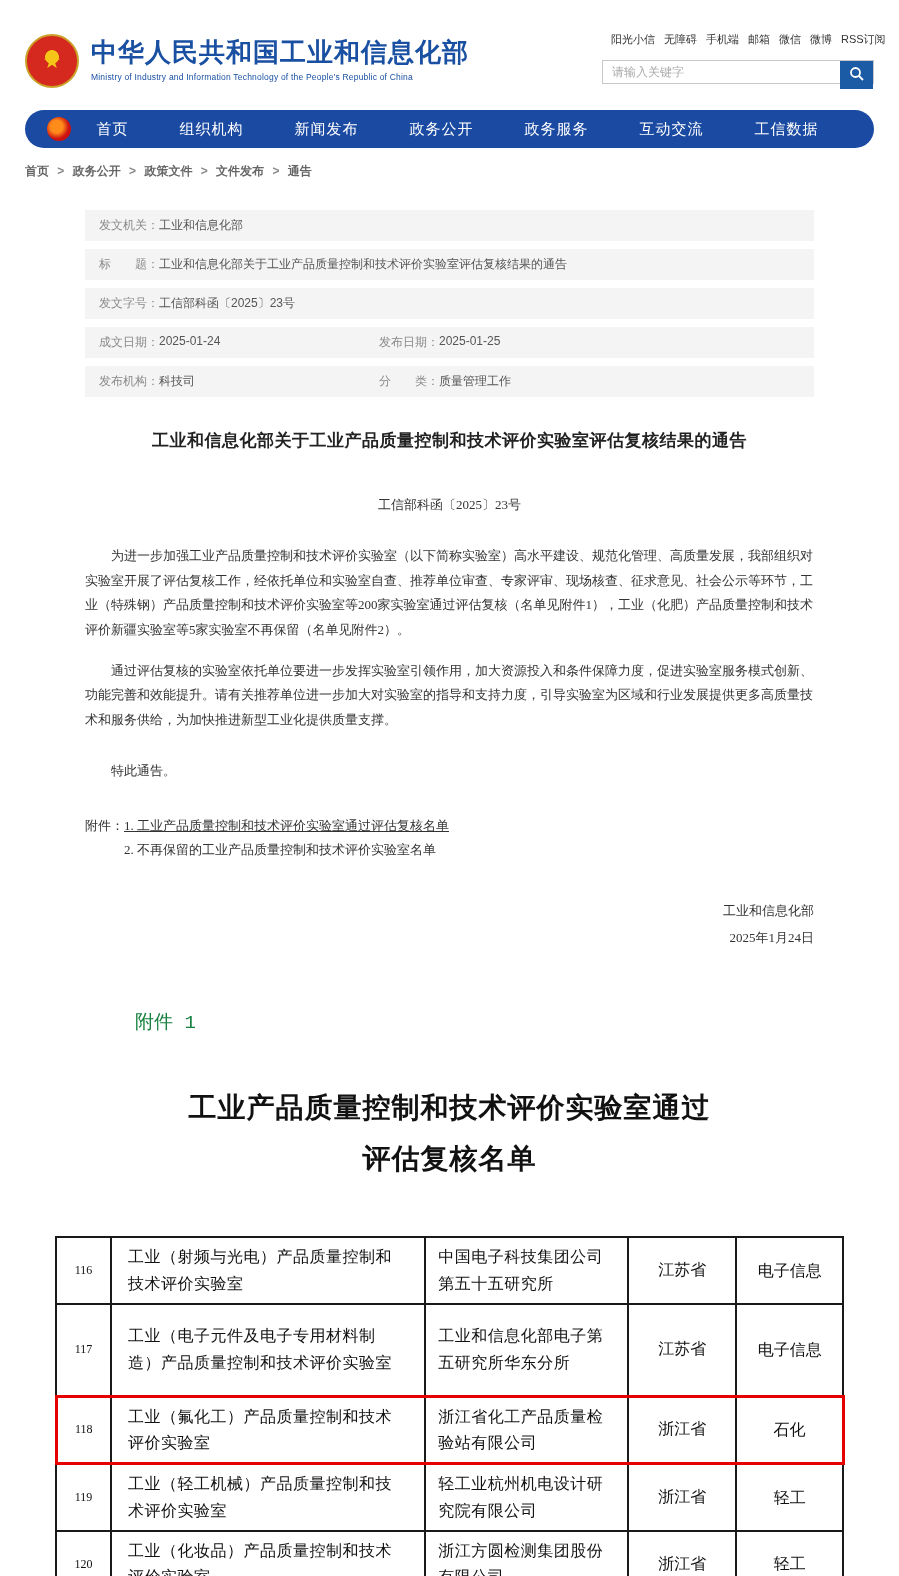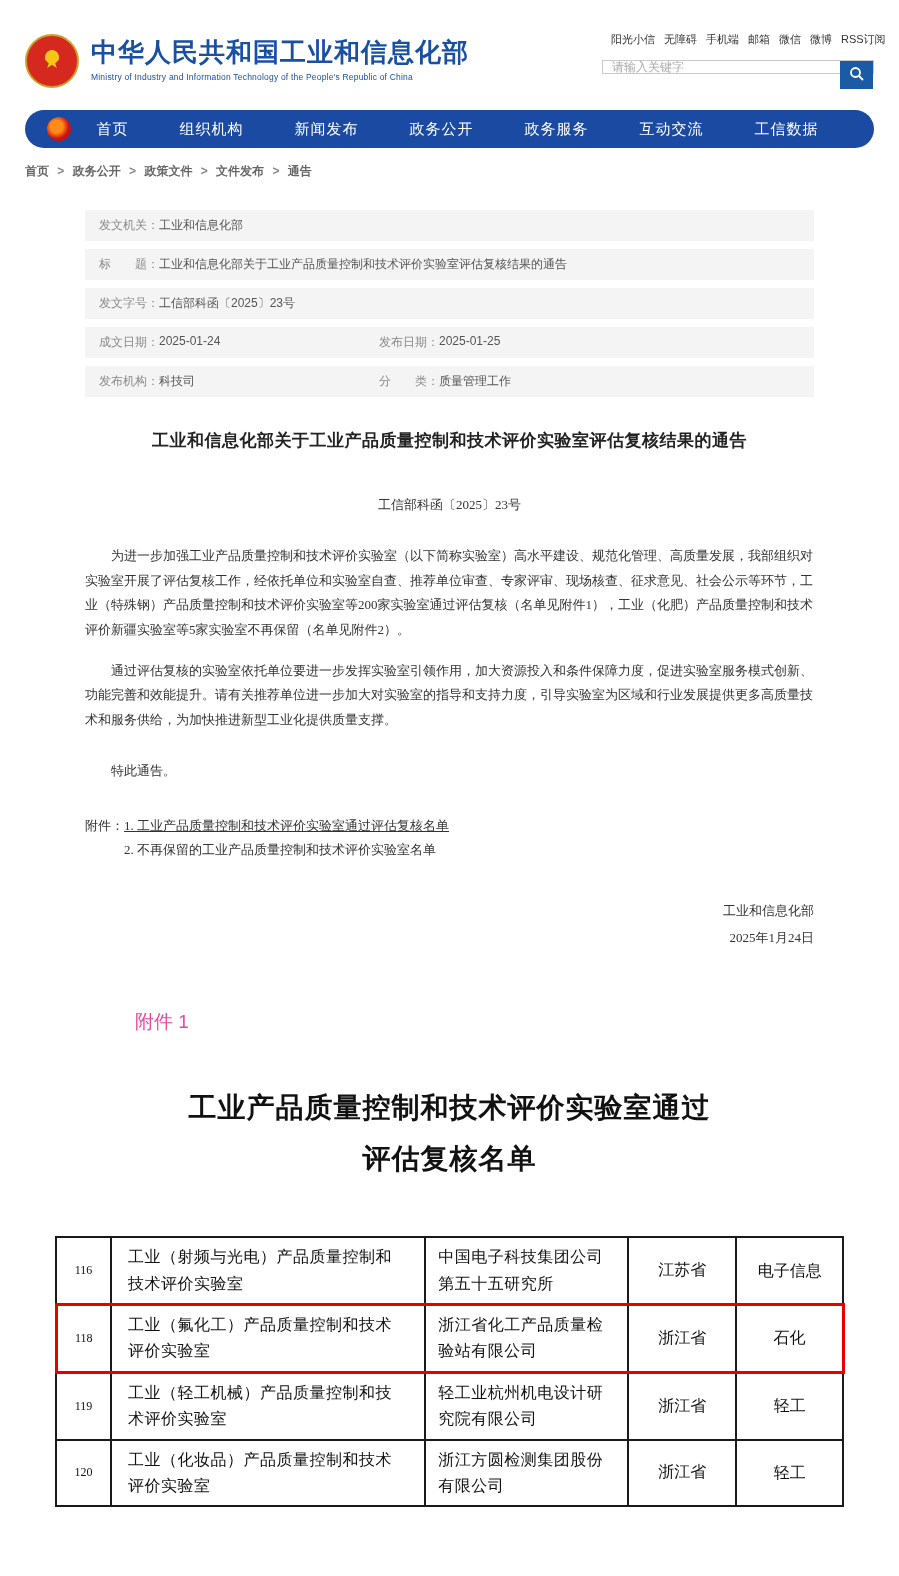--- a/index.html
+++ b/index.html
@@ -28,21 +28,21 @@
   }
   .site-subtitle { color: #1a50a2; font-size: 8.5px; margin-top: 4px; letter-spacing: 0.2px; }
 
   .top-right { position: absolute; right: 25px; top: 32px; width: 272px; }
   .top-links { display: flex; align-items: center; justify-content: space-between; gap: 9px; font-size: 11px; color: #333; white-space: nowrap; }
   .top-links a { color: #333; text-decoration: none; }
   .chat-icon {
     width: 12px; height: 11px; border-radius: 3px 3px 3px 1px;
     background: linear-gradient(#5a8fd6, #9db9e0); display: inline-block;
   }
-  .search-row { margin-top: 13px; display: flex; height: 14px; border: 1px solid #c9c9c9; background: #404040; }
+  .search-row { margin-top: 13px; display: flex; height: 24px; border: 1px solid #c9c9c9; background: #404040; }
   .search-input { flex: 1; border: none; outline: none; padding: 0 9px; font-size: 12px; color: #555; font-family: "Liberation Sans", sans-serif; }
   .search-input::placeholder { color: #aaa; }
   .search-btn { width: 33px; height: 28px; background: #1b5aa5; border: none; cursor: pointer; display: flex; align-items: center; justify-content: center; }
 
   
   .navbar {
     margin: 8px 25px 0 25px; height: 38px; background: #1b4aa2; border-radius: 19px;
     display: flex; align-items: center; padding: 0 30px 0 22px;
   }
   .nav-logo {
@@ -77,21 +77,21 @@
   .closing { text-indent: 2em; margin-top: 26px; }
   .attachments { margin-top: 30px; display: flex; }
   .att-label { flex: 0 0 auto; }
   .att-items { }
   .att-item { display: block; color: #333; text-decoration: none; line-height: 1.9; }
   .att-item.link { text-decoration: underline; cursor: pointer; }
   .signature { margin-top: 34px; text-align: right; line-height: 2.1; }
 
   
   .attachment-section { margin-top: 58px; }
-  .att-section-label { margin-left: 135px; font-family: Liberation Sans, sans-serif; font-size: 19px; color: #ec4899; }
+  .att-section-label { margin-left: 135px; font-family: Liberation Mono, monospace; font-size: 19px; color: #15803d; }
   .att-title {
     text-align: center; font-family: "Liberation Serif", serif; font-weight: bold;
     font-size: 28px; line-height: 1.8; color: #111; margin: 48px 80px 0 80px; letter-spacing: 1px;
   }
 
   
   .lab-table { margin: 52px auto 0 auto; border-collapse: collapse; width: 790px; font-family: "Liberation Serif", serif; color: #111; }
   .lab-table td { border: 2px solid #1a1a1a; vertical-align: middle; }
   td.c-no { width: 56px; text-align: center; font-size: 12px; }
   td.c-lab { width: 322px; padding: 6px 16px; font-size: 16px; line-height: 1.65; letter-spacing: 0.5px; }
@@ -231,20 +231,27 @@
 
     <table class="lab-table">
       <tbody>
         <tr style="height:62px;">
           <td class="c-no">116</td>
           <td class="c-lab">工业（射频与光电）产品质量控制和技术评价实验室</td>
           <td class="c-org">中国电子科技集团公司第五十五研究所</td>
           <td class="c-prov">江苏省</td>
           <td class="c-ind">电子信息</td>
         </tr>
+        <tr style="height:92px;">
+          <td class="c-no">117</td>
+          <td class="c-lab">工业（电子元件及电子专用材料制造）产品质量控制和技术评价实验室</td>
+          <td class="c-org">工业和信息化部电子第五研究所华东分所</td>
+          <td class="c-prov">江苏省</td>
+          <td class="c-ind">电子信息</td>
+        </tr>
         <tr class="hl" style="height:66px;">
           <td class="c-no">118</td>
           <td class="c-lab">工业（氟化工）产品质量控制和技术评价实验室</td>
           <td class="c-org">浙江省化工产品质量检验站有限公司</td>
           <td class="c-prov">浙江省</td>
           <td class="c-ind">石化</td>
         </tr>
         <tr style="height:60px;">
           <td class="c-no">119</td>
           <td class="c-lab">工业（轻工机械）产品质量控制和技术评价实验室</td>

